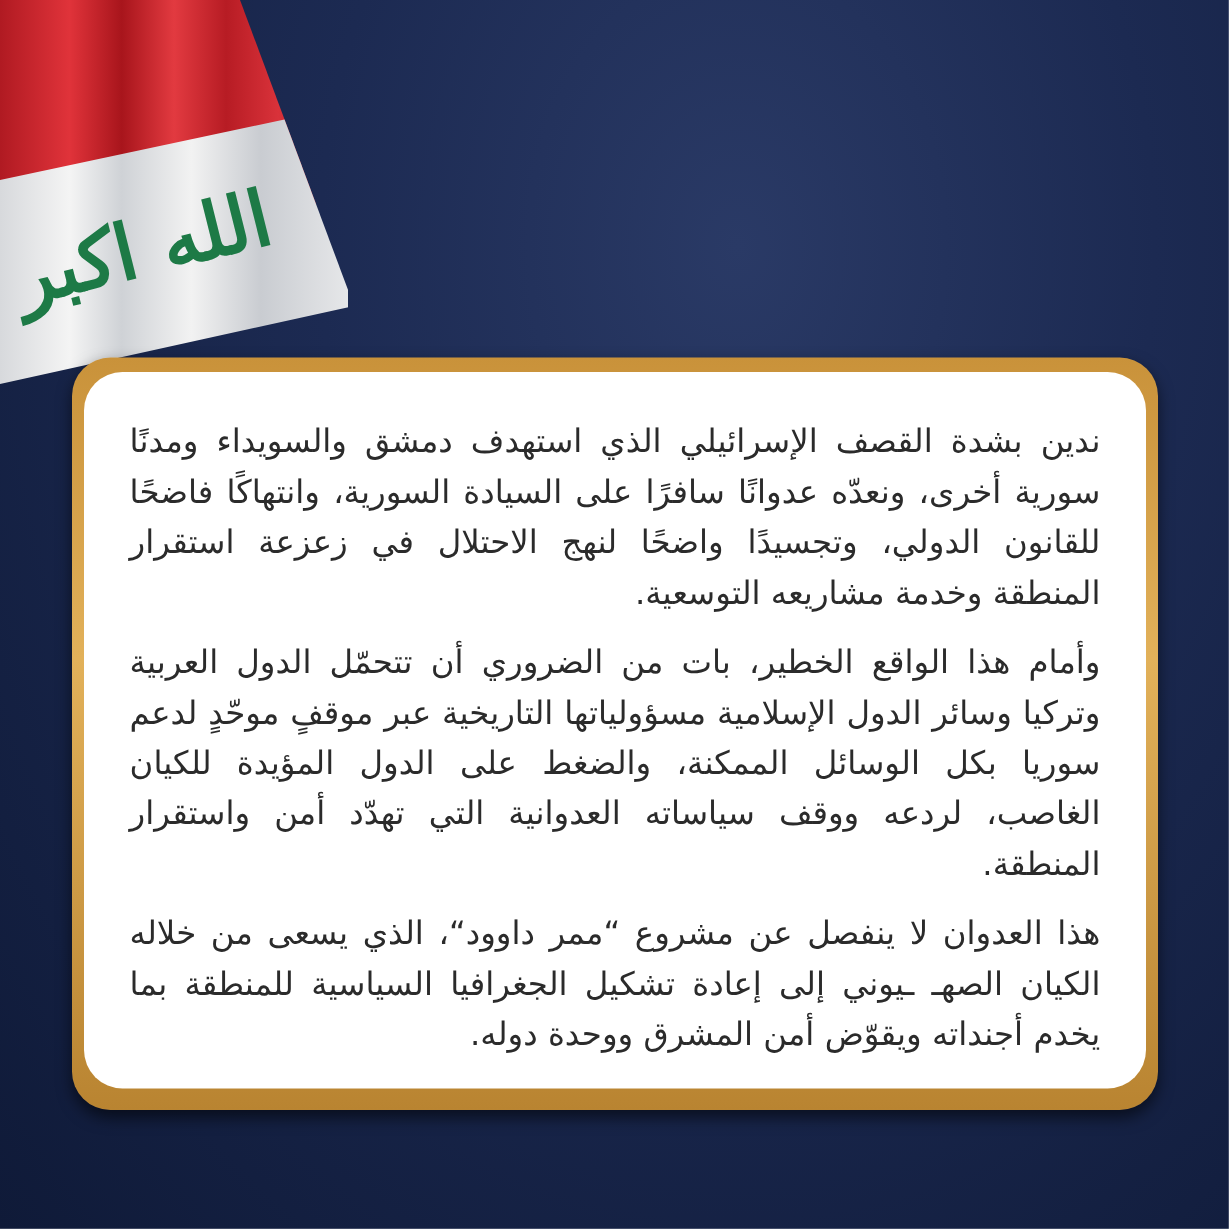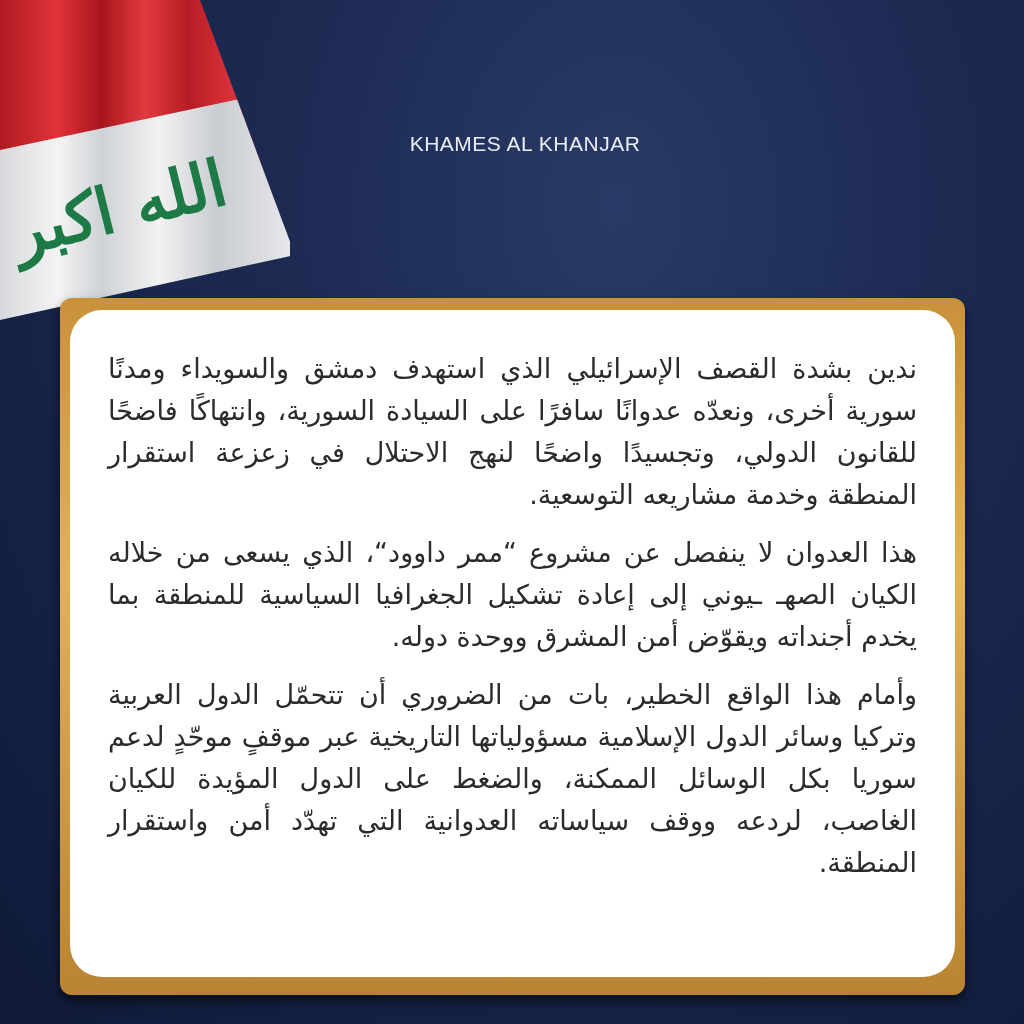--- a/index.html
+++ b/index.html
@@ -33,22 +33,22 @@
       font-family: "DejaVu Serif", serif; font-size: 78px; line-height: 120px;
       color: #e6c576; direction: rtl;
       text-shadow: 0 2px 0 #8a6a24, 0 4px 6px rgba(0,0,0,0.5);
       font-style: italic;
     }
     .logo .en {
       margin-top: 12px;
       font-family: "Liberation Sans", sans-serif; font-size: 21px; color: #e8ecf4; letter-spacing: 0.5px;
     }
     .card {
-      position: absolute; left: 60px; top: 298px; width: 905px; height: 697px;
-      border-radius: 12px;
+      position: absolute; left: 60px; top: 298px; width: 905px; height: 627px;
+      border-radius: 32px;
       background: linear-gradient(180deg, #c9923a 0%, #e2b15a 40%, #b98431 100%);
       box-shadow: 0 6px 12px rgba(0,0,0,0.55);
     }
     .card-inner {
       position: absolute; left: 10px; top: 12px; right: 10px; bottom: 18px;
       border-radius: 32px; background: #ffffff;
     }
     .body-text {
       position: absolute; left: 38px; right: 38px; top: 38px;
       direction: rtl; text-align: justify;
@@ -59,24 +59,23 @@
 </head>
 <body>
 
 <div class="flag">
   <div class="red"></div>
   <div class="white"></div>
   <div class="takbir">الله اكبر</div>
 </div>
 
 <div class="logo">
-  <div class="en">KHAMES AL KHANJAR</div>
 </div>
 
 <div class="card">
   <div class="card-inner">
     <div class="body-text">
       <p>ندين بشدة القصف الإسرائيلي الذي استهدف دمشق والسويداء ومدنًا سورية أخرى، ونعدّه عدوانًا سافرًا على السيادة السورية، وانتهاكًا فاضحًا للقانون الدولي، وتجسيدًا واضحًا لنهج الاحتلال في زعزعة استقرار المنطقة وخدمة مشاريعه التوسعية.</p>
+      <p>وأمام هذا الواقع الخطير، بات من الضروري أن تتحمّل الدول العربية وتركيا وسائر الدول الإسلامية مسؤولياتها التاريخية عبر موقفٍ موحّدٍ لدعم سوريا بكل الوسائل الممكنة، والضغط على الدول المؤيدة للكيان الغاصب، لردعه ووقف سياساته العدوانية التي تهدّد أمن واستقرار المنطقة.</p>
       <p>هذا العدوان لا ينفصل عن مشروع “ممر داوود“، الذي يسعى من خلاله الكيان الصهـ ـيوني إلى إعادة تشكيل الجغرافيا السياسية للمنطقة بما يخدم أجنداته ويقوّض أمن المشرق ووحدة دوله.</p>
-      <p>وأمام هذا الواقع الخطير، بات من الضروري أن تتحمّل الدول العربية وتركيا وسائر الدول الإسلامية مسؤولياتها التاريخية عبر موقفٍ موحّدٍ لدعم سوريا بكل الوسائل الممكنة، والضغط على الدول المؤيدة للكيان الغاصب، لردعه ووقف سياساته العدوانية التي تهدّد أمن واستقرار المنطقة.</p>
     </div>
   </div>
 </div>
 
 </body></html>

